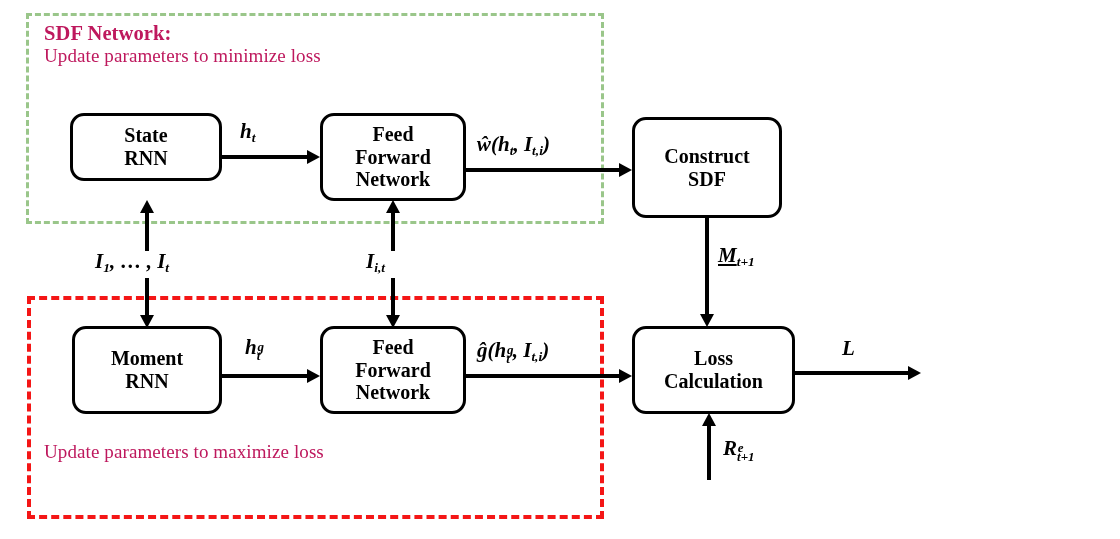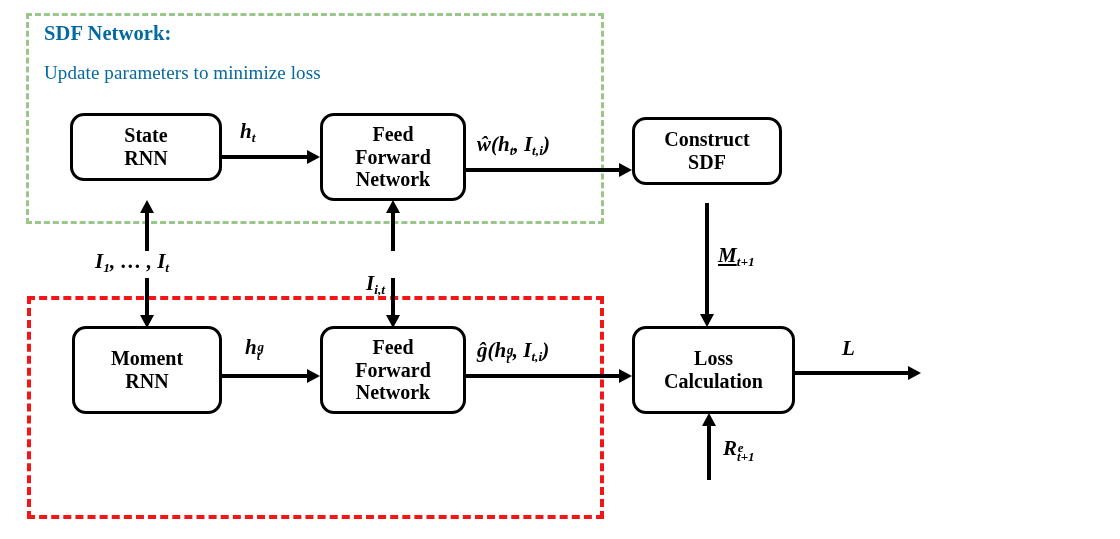--- a/index.html
+++ b/index.html
@@ -26,35 +26,34 @@
     border: 3px dashed #9ac68a;
   }
   .group.cond {
     border: 4px dashed #f41616;
   }
 
   
   .caption {
     position: absolute;
     line-height: 1.12;
-    color: #0369a1;
+    color: #be185d;
     white-space: nowrap;
   }
   .caption .ttl {
     display: block;
     font-weight: bold;
     font-size: 20.5px;
     letter-spacing: 0.1px;
   }
   .caption .sub {
     display: block;
     font-weight: normal;
     font-size: 19px;
     letter-spacing: 0.1px;
-    margin-top: 17px;
   }
 
   
   .node {
     position: absolute;
     box-sizing: border-box;
     border: 3.5px solid #000;
     border-radius: 14px;
     background: #fff;
     display: flex;
@@ -148,38 +147,39 @@
   <div class="group sdf" style="left:26px; top:13px; width:578px; height:211px;"></div>
 
   <div class="caption" style="left:44px; top:22px;">
     <span class="ttl">SDF Network:</span>
     <span class="sub">Update parameters to minimize loss</span>
   </div>
 
   <div class="group cond" style="left:27px; top:296px; width:577px; height:223px;"></div>
 
   <div class="caption" style="left:44px; top:441px;">
+    <span class="sub">Update parameters to maximize loss</span>
   </div>
 
   <div class="node" style="left:70px; top:113px; width:152px; height:68px;">
     <div>
       <span>State</span>
       <span>RNN</span>
     </div>
   </div>
 
   <div class="node" style="left:320px; top:113px; width:146px; height:88px;">
     <div>
       <span>Feed</span>
       <span>Forward</span>
       <span>Network</span>
     </div>
   </div>
 
-  <div class="node" style="left:632px; top:117px; width:150px; height:68px;">
+  <div class="node" style="left:632px; top:117px; width:150px; height:101px;">
     <div>
       <span>Construct</span>
       <span>SDF</span>
     </div>
   </div>
 
   <div class="node" style="left:72px; top:326px; width:150px; height:88px;">
     <div>
       <span>Moment</span>
       <span>RNN</span>
@@ -225,21 +225,21 @@
   <div class="vline" style="left:145px; top:278px; width:3.5px; height:42px;"></div>
   <div class="arrowhead down" style="left:139.5px; top:315px;"></div>
   <div class="elabel" style="left:95px; top:251px;">
     <span>I<sub>1</sub>, … , I<sub>t</sub></span>
   </div>
 
   <div class="vline" style="left:391px; top:211px; width:3.5px; height:40px;"></div>
   <div class="arrowhead up" style="left:385.5px; top:200px;"></div>
   <div class="vline" style="left:391px; top:278px; width:3.5px; height:42px;"></div>
   <div class="arrowhead down" style="left:385.5px; top:315px;"></div>
-  <div class="elabel" style="left:366px; top:251px;margin-top:22px;">
+  <div class="elabel" style="left:366px; top:251px;">
     <span>I<sub>i,t</sub></span>
   </div>
 
   <div class="hline" style="left:222px; top:374px; width:86px;"></div>
   <div class="arrowhead right" style="left:307px; top:368.5px;"></div>
   <div class="elabel" style="left:245px; top:337px;">
     <span>h<span class="stack"><span class="s-sup">g</span><span class="s-sub">t</span></span></span>
   </div>
 
   <div class="hline" style="left:466px; top:374px; width:155px;"></div>

